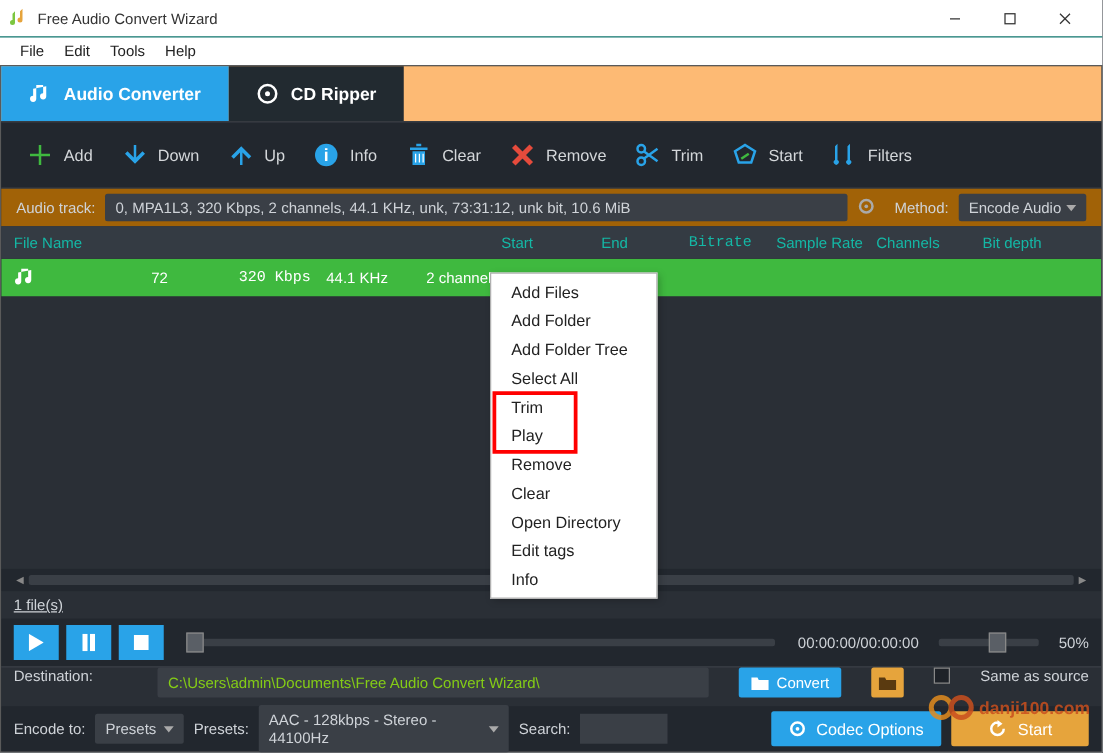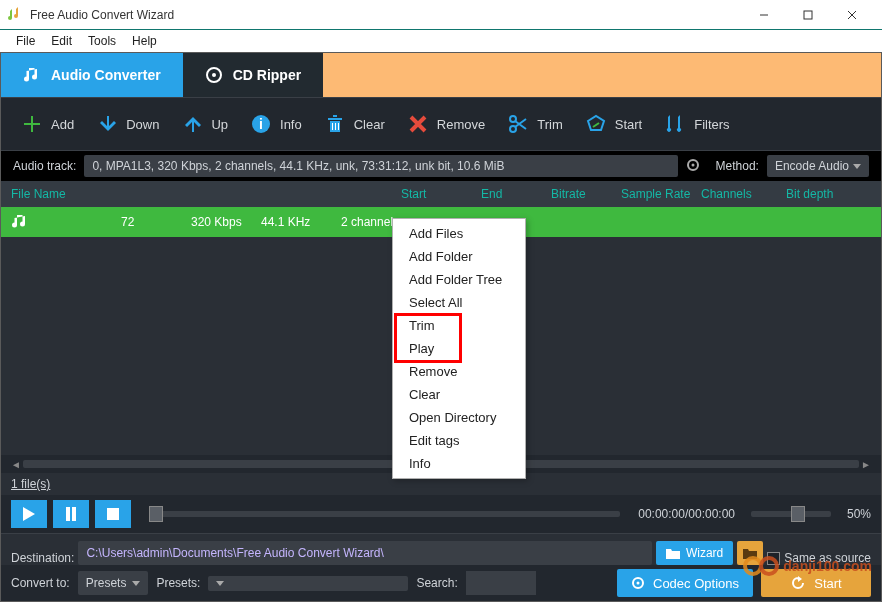--- a/index.html
+++ b/index.html
@@ -25,30 +25,30 @@
 .tab.active { background:#29a3e8; }
 .tab.inactive { background:#222a30; }
 .tab .ticon { width:18px; height:18px; }
 
 
 .toolbar { height:54px; background:#22272e; display:flex; align-items:center; gap:22px; padding:0 20px; border-top:1px solid #3a3f46; border-bottom:1px solid #3a3f46; }
 .tbtn { display:flex; align-items:center; gap:8px; font-size:13px; color:#d4d7da; cursor:pointer; }
 .tbtn .ic { width:22px; height:22px; display:flex; align-items:center; justify-content:center; }
 
 
-.audiotrack { height:30px; display:flex; align-items:center; padding:0 12px; font-size:12px; background:#000000; gap:8px; }
+.audiotrack { height:30px; display:flex; align-items:center; padding:0 12px; font-size:12px; background:#a16207; gap:8px; }
 .audiotrack .label { color:#cfd3d8; }
 .audiotrack .val { background:#3a3f46; padding:4px 8px; border-radius:2px; color:#cfd3d8; flex:1; }
 .audiotrack .mlabel { margin-left:8px; }
 .audiotrack .mval { background:#3a3f46; padding:4px 8px; border-radius:2px; color:#cfd3d8; display:flex; align-items:center; gap:4px; }
 .chev { width:0;height:0;border-left:4px solid transparent;border-right:4px solid transparent;border-top:5px solid #aaa; display:inline-block; }
 
 
 .thead { height:26px; background:#343b43; display:flex; align-items:center; font-size:12px; color:#14b8a6; padding:0 10px; }
-.col-name{flex:0 0 390px;} .col-start{flex:0 0 80px;} .col-end{flex:0 0 70px;} .col-bitrate{flex:0 0 70px;} .col-sr{flex:0 0 80px;} .col-ch{flex:0 0 85px;} .col-bd{flex:0 0 70px;}
+.col-name{flex:0 0 390px;} .col-start{flex:0 0 80px;} .col-end{flex:0 0 70px;} .col-bitrate{flex:0 0 70px;font-family:Liberation Mono, monospace;} .col-sr{flex:0 0 80px;} .col-ch{flex:0 0 85px;} .col-bd{flex:0 0 70px;}
 
 
 .tbody { flex:1; position:relative; background:#2a2f36; overflow:hidden; }
 .trow { height:30px; display:flex; align-items:center; font-size:12px; padding:0 10px; color:#fff; }
 .trow.sel { background:#3fb93f; }
 .trow .mic { width:18px; height:18px; margin-right:12px; }
 .center { text-align:center; }
 
 
 .hscroll { height:18px; background:#22272e; display:flex; align-items:center; padding:0 8px; }
@@ -64,22 +64,22 @@
 .pbtn svg { fill:#fff; }
 .pbtn.stop { background:#29a3e8; }
 .pslider { flex:1; margin:0 12px; height:6px; background:#3a3f46; position:relative; border-radius:2px; }
 .pslider .thumb { position:absolute; left:0; top:-5px; width:14px; height:16px; background:#5a5f66; border:1px solid #888; }
 .ptime { font-size:12px; color:#cfd3d8; margin-right:10px; }
 .vslider { width:80px; height:6px; background:#3a3f46; position:relative; border-radius:2px; }
 .vslider .thumb { position:absolute; left:40px; top:-5px; width:14px; height:16px; background:#5a5f66; border:1px solid #888; }
 .vpct { font-size:12px; color:#cfd3d8; width:34px; text-align:right; }
 
 
-.dest { height:32px; background:#2a2f36; display:flex; align-items:flex-end; padding:0 10px; font-size:12px; gap:4px; border-top:1px solid #3a3f46; }
-.dest .val { flex:1; background:#3a3f46; padding:5px 8px; border-radius:2px; color:#c4b5fd; }
+.dest { height:32px; background:#2a2f36; display:flex; align-items:flex-start; padding:0 10px; font-size:12px; gap:24px; border-top:1px solid #3a3f46; }
+.dest .val { flex:1; background:#3a3f46; padding:5px 8px; border-radius:2px; color:#84cc16;margin-left:28px; }
 .sbtn { height:24px; padding:0 10px; background:#29a3e8; color:#fff; display:flex; align-items:center; gap:6px; font-size:12px; cursor:pointer; border-radius:2px; }
 .ybtn { width:26px; height:24px; background:#e6a43c; display:flex; align-items:center; justify-content:center; cursor:pointer; border-radius:2px; }
 .chk { width:13px; height:13px; border:1px solid #888; background:#1e2228; display:inline-block; }
 
 
 .convert { height:36px; background:#22272e; display:flex; align-items:center; padding:0 10px; font-size:12px; gap:8px; }
 .convert .dd { background:#3a3f46; padding:5px 8px; border-radius:2px; display:flex; align-items:center; gap:6px; color:#cfd3d8; cursor:pointer; }
 .convert .dd.long { flex:0 0 200px; justify-content:space-between; }
 .convert .srch { width:70px; background:#3a3f46; border:none; padding:5px; color:#cfd3d8; font-size:12px; }
 .bigbtn { height:28px; padding:0 14px; display:flex; align-items:center; gap:8px; color:#fff; font-size:13px; cursor:pointer; border-radius:2px; }
@@ -308,39 +308,40 @@
     <div class="vpct">50%</div>
   </div>
 
   <div class="dest">
     <span>Destination:</span>
     <div class="val">C:\Users\admin\Documents\Free Audio Convert Wizard\</div>
     <div class="sbtn">
         <svg width="14" height="12" viewBox="0 0 14 12">
           <path d="M0 2h5l1 2h8v8H0z" fill="#fff"></path>
         </svg>
-        <span>Wizard</span>
+        <span>Convert</span>
       </div>
     <div class="ybtn">
         <svg width="14" height="12" viewBox="0 0 14 12">
           <path d="M0 2h5l1 2h8v8H0z" fill="#5a3a10"></path>
         </svg>
       </div>
     <span class="chk"></span>
     <span>Same as source</span>
   </div>
 
   <div class="convert">
-    <span>Convert to:</span>
+    <span>Encode to:</span>
     <div class="dd">
         <span>Presets</span>
         <span class="chev"></span>
       </div>
     <span>Presets:</span>
     <div class="dd long">
+        <span>AAC - 128kbps - Stereo - 44100Hz</span>
         <span class="chev"></span>
       </div>
     <span>Search:</span>
     <input class="srch" style="">
     <div style="flex:1"></div>
     <div class="bigbtn blue">
         <svg class="cog" viewBox="0 0 14 14">
           <circle cx="7" cy="7" r="5" fill="none" stroke="#fff" stroke-width="2"></circle>
           <circle cx="7" cy="7" r="1.5" fill="#fff"></circle>
         </svg>

